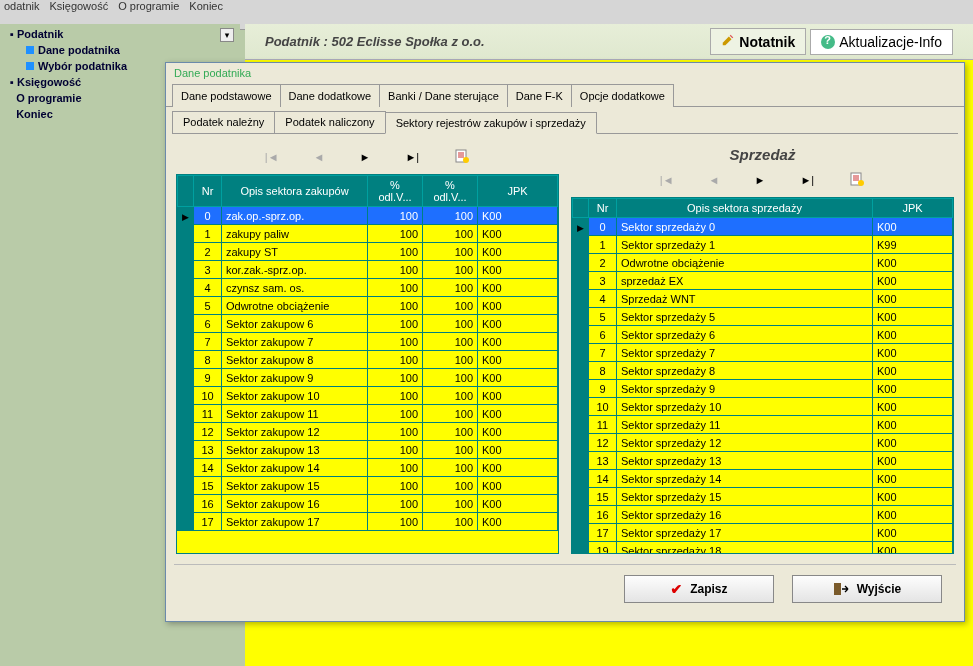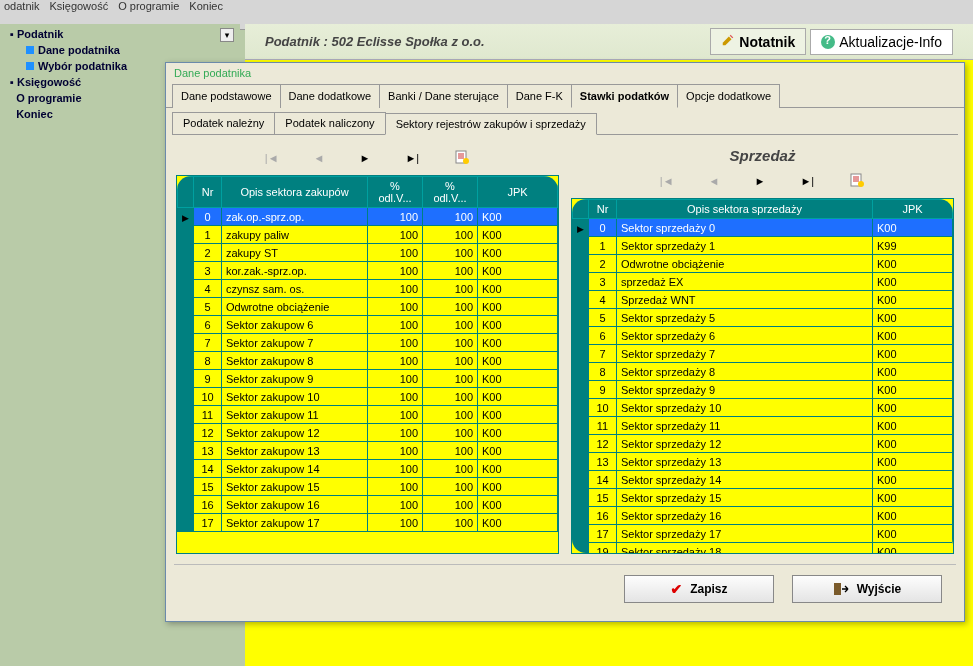--- a/index.html
+++ b/index.html
@@ -43,21 +43,21 @@
 
   .twocol { display: flex; gap: 12px; padding: 12px 10px 4px 10px; flex: 1; overflow: hidden; }
   .col { flex: 1; display: flex; flex-direction: column; }
   .col-title { text-align: center; font-style: italic; font-weight: bold; font-size: 15px; color: #444; margin-bottom: 6px; }
   .navrow { display: flex; justify-content: center; gap: 35px; align-items: center; height: 22px; margin-bottom: 6px; }
   .navrow span { cursor: pointer; font-size: 11px; user-select: none; }
   .navrow .disabled { color: #aaa; }
   .newdoc-icon { width: 16px; height: 16px; display: inline-block; }
 
   .grid-wrap { border: 1px solid #008080; background: #ffff00; flex: 1; position: relative; overflow: hidden; }
-  .grid-scroll { position: absolute; inset: 0; overflow-y: scroll; overflow-x: hidden; border-radius: 14px; }
+  .grid-scroll { position: absolute; inset: 0; overflow-y: scroll; overflow-x: hidden; }
   .grid-scroll::-webkit-scrollbar { width: 18px; }
   .grid-scroll::-webkit-scrollbar-track { background: #ece9d8; border-left: 1px solid #888; }
   .grid-scroll::-webkit-scrollbar-thumb { background: #c8c8c8; border: 1px solid #888; }
   table.grid { border-collapse: collapse; width: 100%; table-layout: fixed; }
   table.grid th { background: #008080; color: #fff; font-weight: normal; padding: 3px 4px; border: 1px solid #00a0a0; text-align: center; font-size: 11px; height: 18px; }
   table.grid td { padding: 2px 4px; border: 1px solid #008080; height: 18px; }
   table.grid td.mark { background: #008080; width: 16px; text-align: center; color: #000; }
   table.grid td.nr { text-align: center; width: 28px; }
   table.grid td.num { text-align: right; }
   table.grid tr.sel td:not(.mark) { background: #1e6fff; color: #fff; }
@@ -108,21 +108,20 @@
 <div class="yellow-bg"></div>
 
 <div class="modal">
   <div class="modal-title">Dane podatnika</div>
 
   <div class="tabs-outer" id="outer-tabs">
       <div class="tab-o">Dane podstawowe</div>
       <div class="tab-o">Dane dodatkowe</div>
       <div class="tab-o">Banki / Dane sterujące</div>
       <div class="tab-o">Dane F-K</div>
-      <div class="tab-o active">Stawki podatków</div>
       <div class="tab-o">Opcje dodatkowe</div>
     </div>
   <div class="tabs-inner" id="inner-tabs">
       <div class="tab-i">Podatek należny</div>
       <div class="tab-i">Podatek naliczony</div>
       <div class="tab-i active">Sektory rejestrów zakupów i sprzedaży</div>
     </div>
   <div class="sub-sep"></div>
 
   <div class="twocol">

